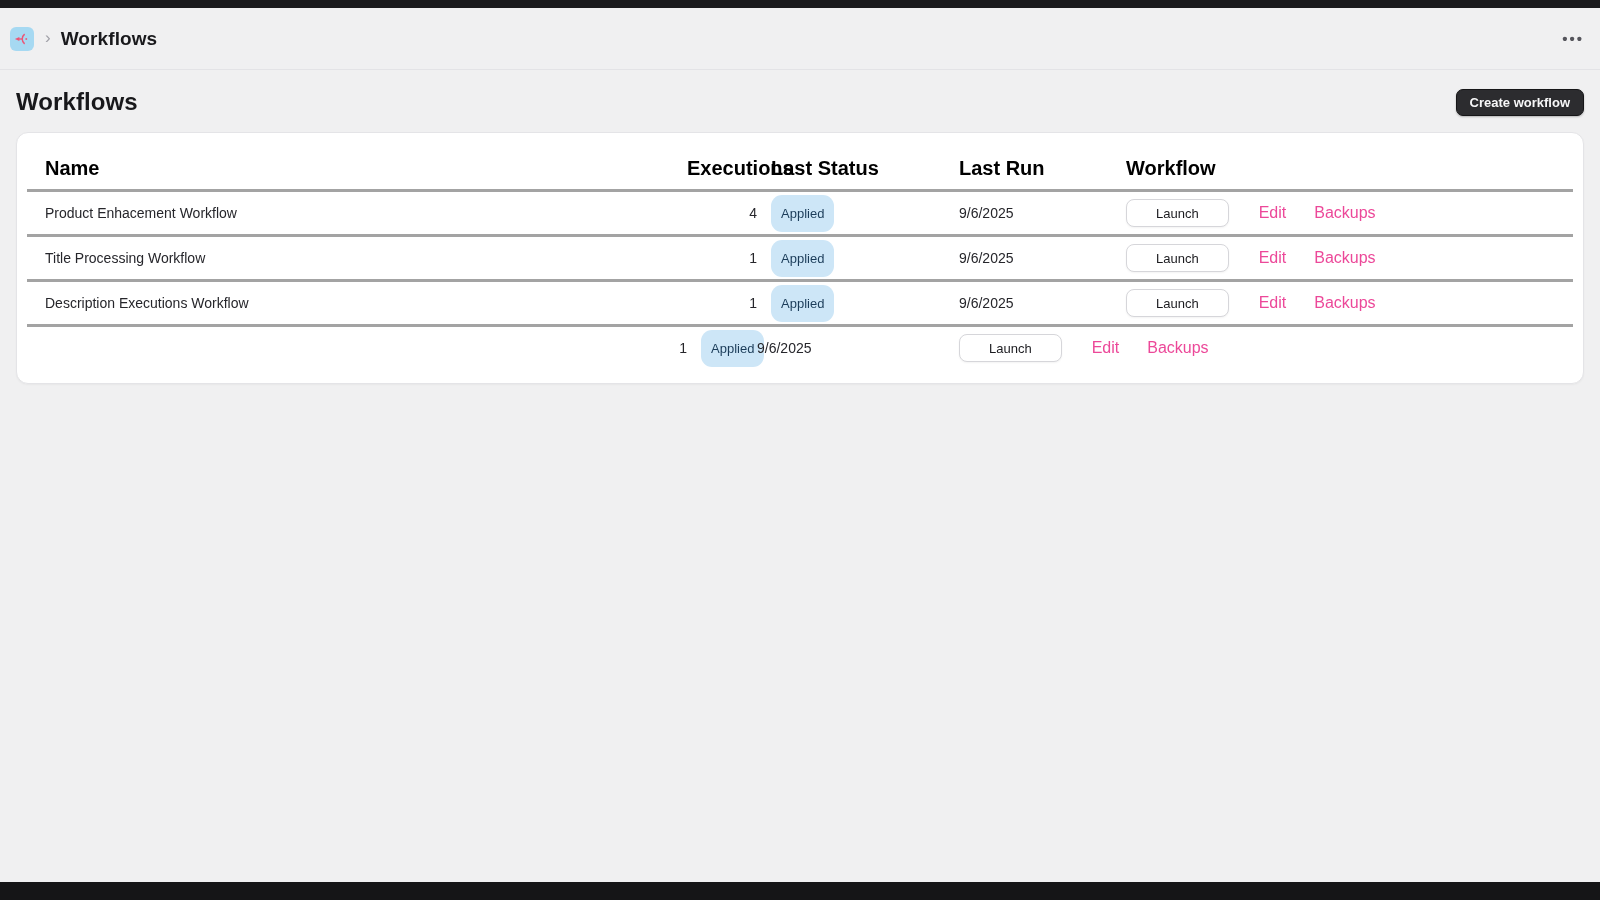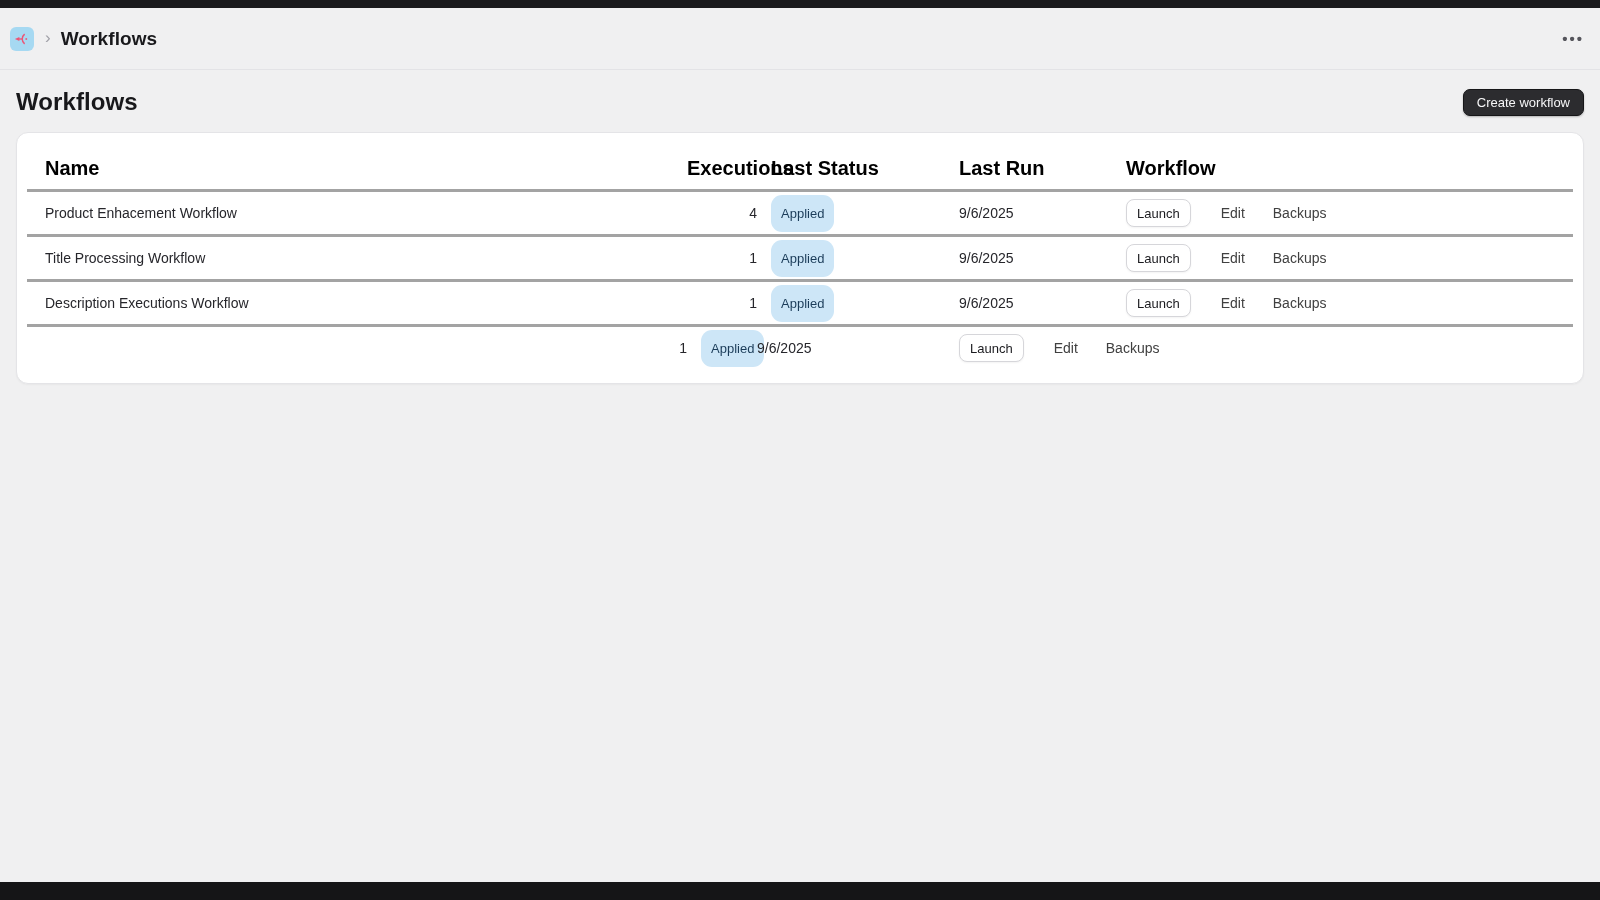--- a/index.html
+++ b/index.html
@@ -41,21 +41,21 @@
   
   .page-head {
     display:flex; align-items:center; justify-content:space-between;
     padding:0 16px; margin-top:12px; height:40px;
   }
   .page-title { font-size:24px; font-weight:700; color:#18181b; letter-spacing:.1px; }
   .create-btn {
     height:27px; padding:0 13px; border-radius:7px;
     background:#2c2c2f; color:#f7f7f8;
     font-family:"Liberation Sans", sans-serif;
-    font-size:13px; font-weight:400;
+    font-size:13px; font-weight:700;
     border:1px solid #161618;
     box-shadow:0 1px 2px rgba(0,0,0,.25);
     cursor:pointer;
   }
 
   
   .card {
     margin:10px 16px 0;
     background:#ffffff;
     border:1px solid #e4e4e7;
@@ -77,29 +77,29 @@
   .col-exec { text-align:right; }
   .col-status { padding-left:14px; }
   .badge {
     display:inline-block;
     background:#cde6f7; color:#1b3c59;
     font-size:13px; line-height:21px;
     padding:8px 10px; border-radius:11px;
   }
   .col-actions { display:flex; align-items:center; gap:12px; }
   .launch-btn {
-    height:28px; padding:0 10px; border-radius:8px;
+    height:28px; padding:0 29px; border-radius:8px;
     background:#ffffff; border:1px solid #d6d6da;
     font-family:"Liberation Sans", sans-serif;
     font-size:13px; color:#1b1b1f; font-weight:500;
     box-shadow:0 1px 2px rgba(0,0,0,.05);
     cursor:pointer;
     margin-right:2px;
   }
-  .link { color:#404040; font-size:14px; text-decoration:none; cursor:pointer;padding-left:16px; }
+  .link { color:#ec4899; font-size:16px; text-decoration:none; cursor:pointer;padding-left:16px; }
 
   
   .logo-tile svg { display:block; }
 </style>
 </head>
 <body>
 
 <div class="top-bar"></div>
 
 <div class="app-header">

